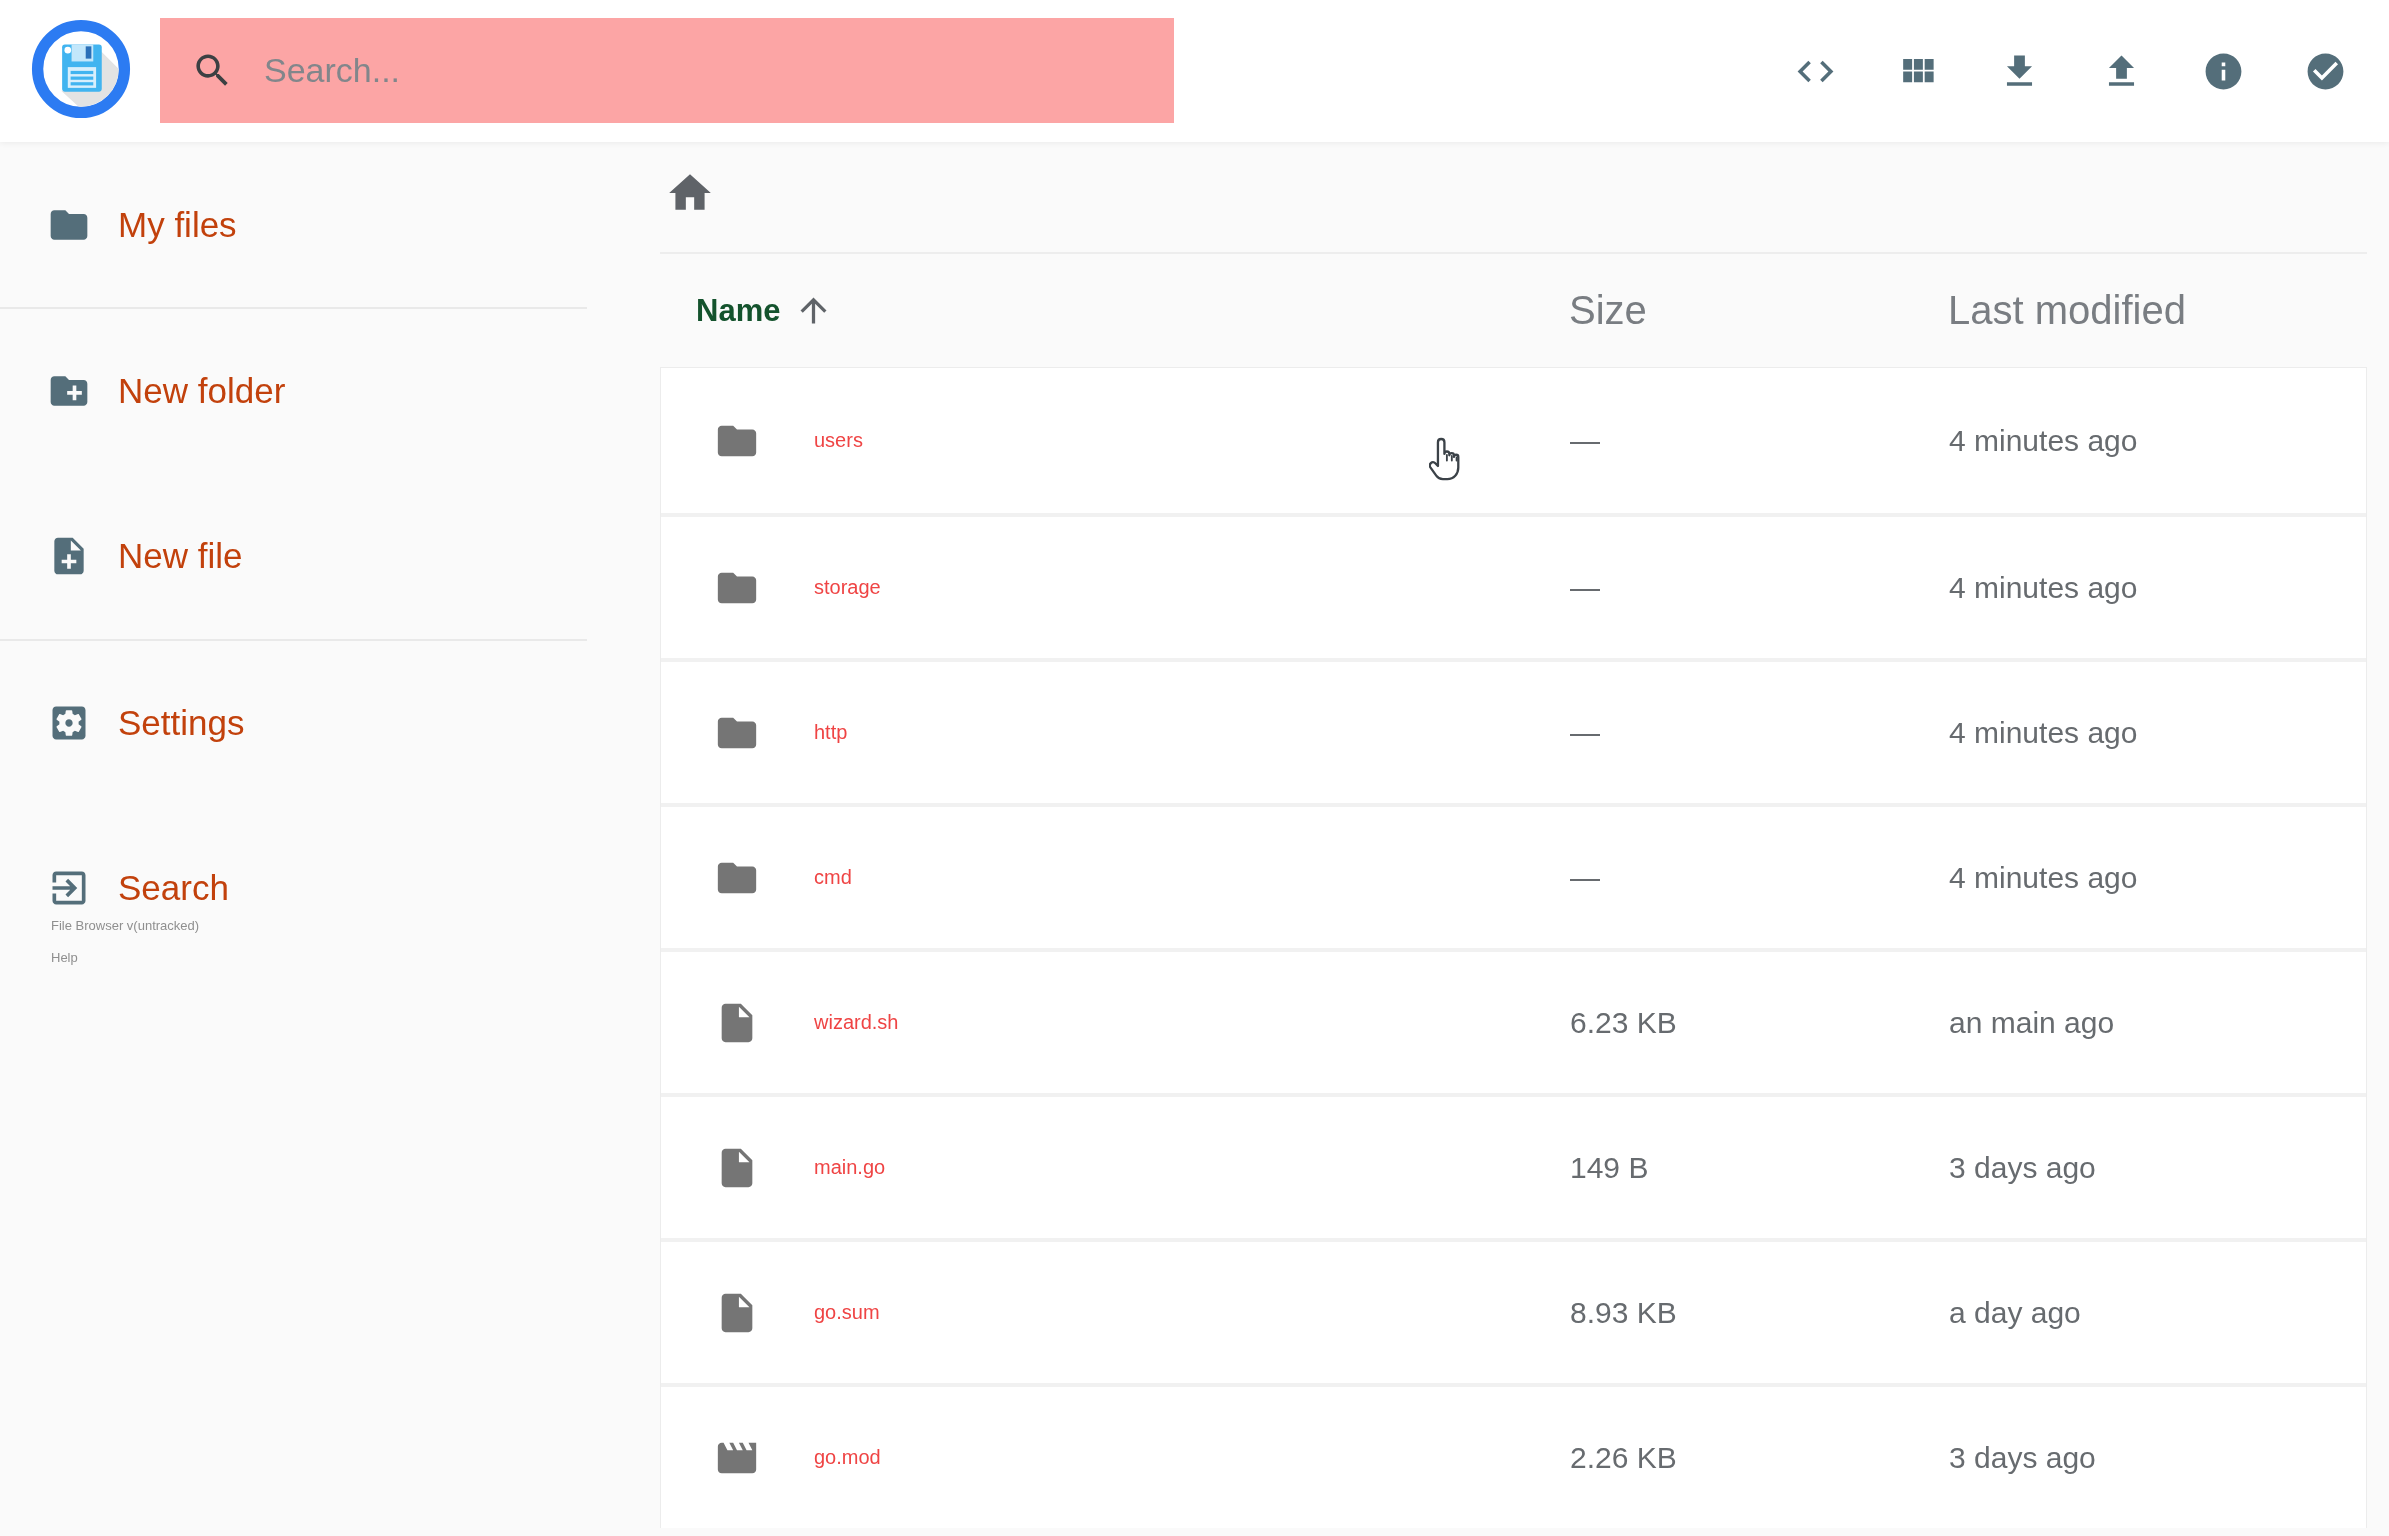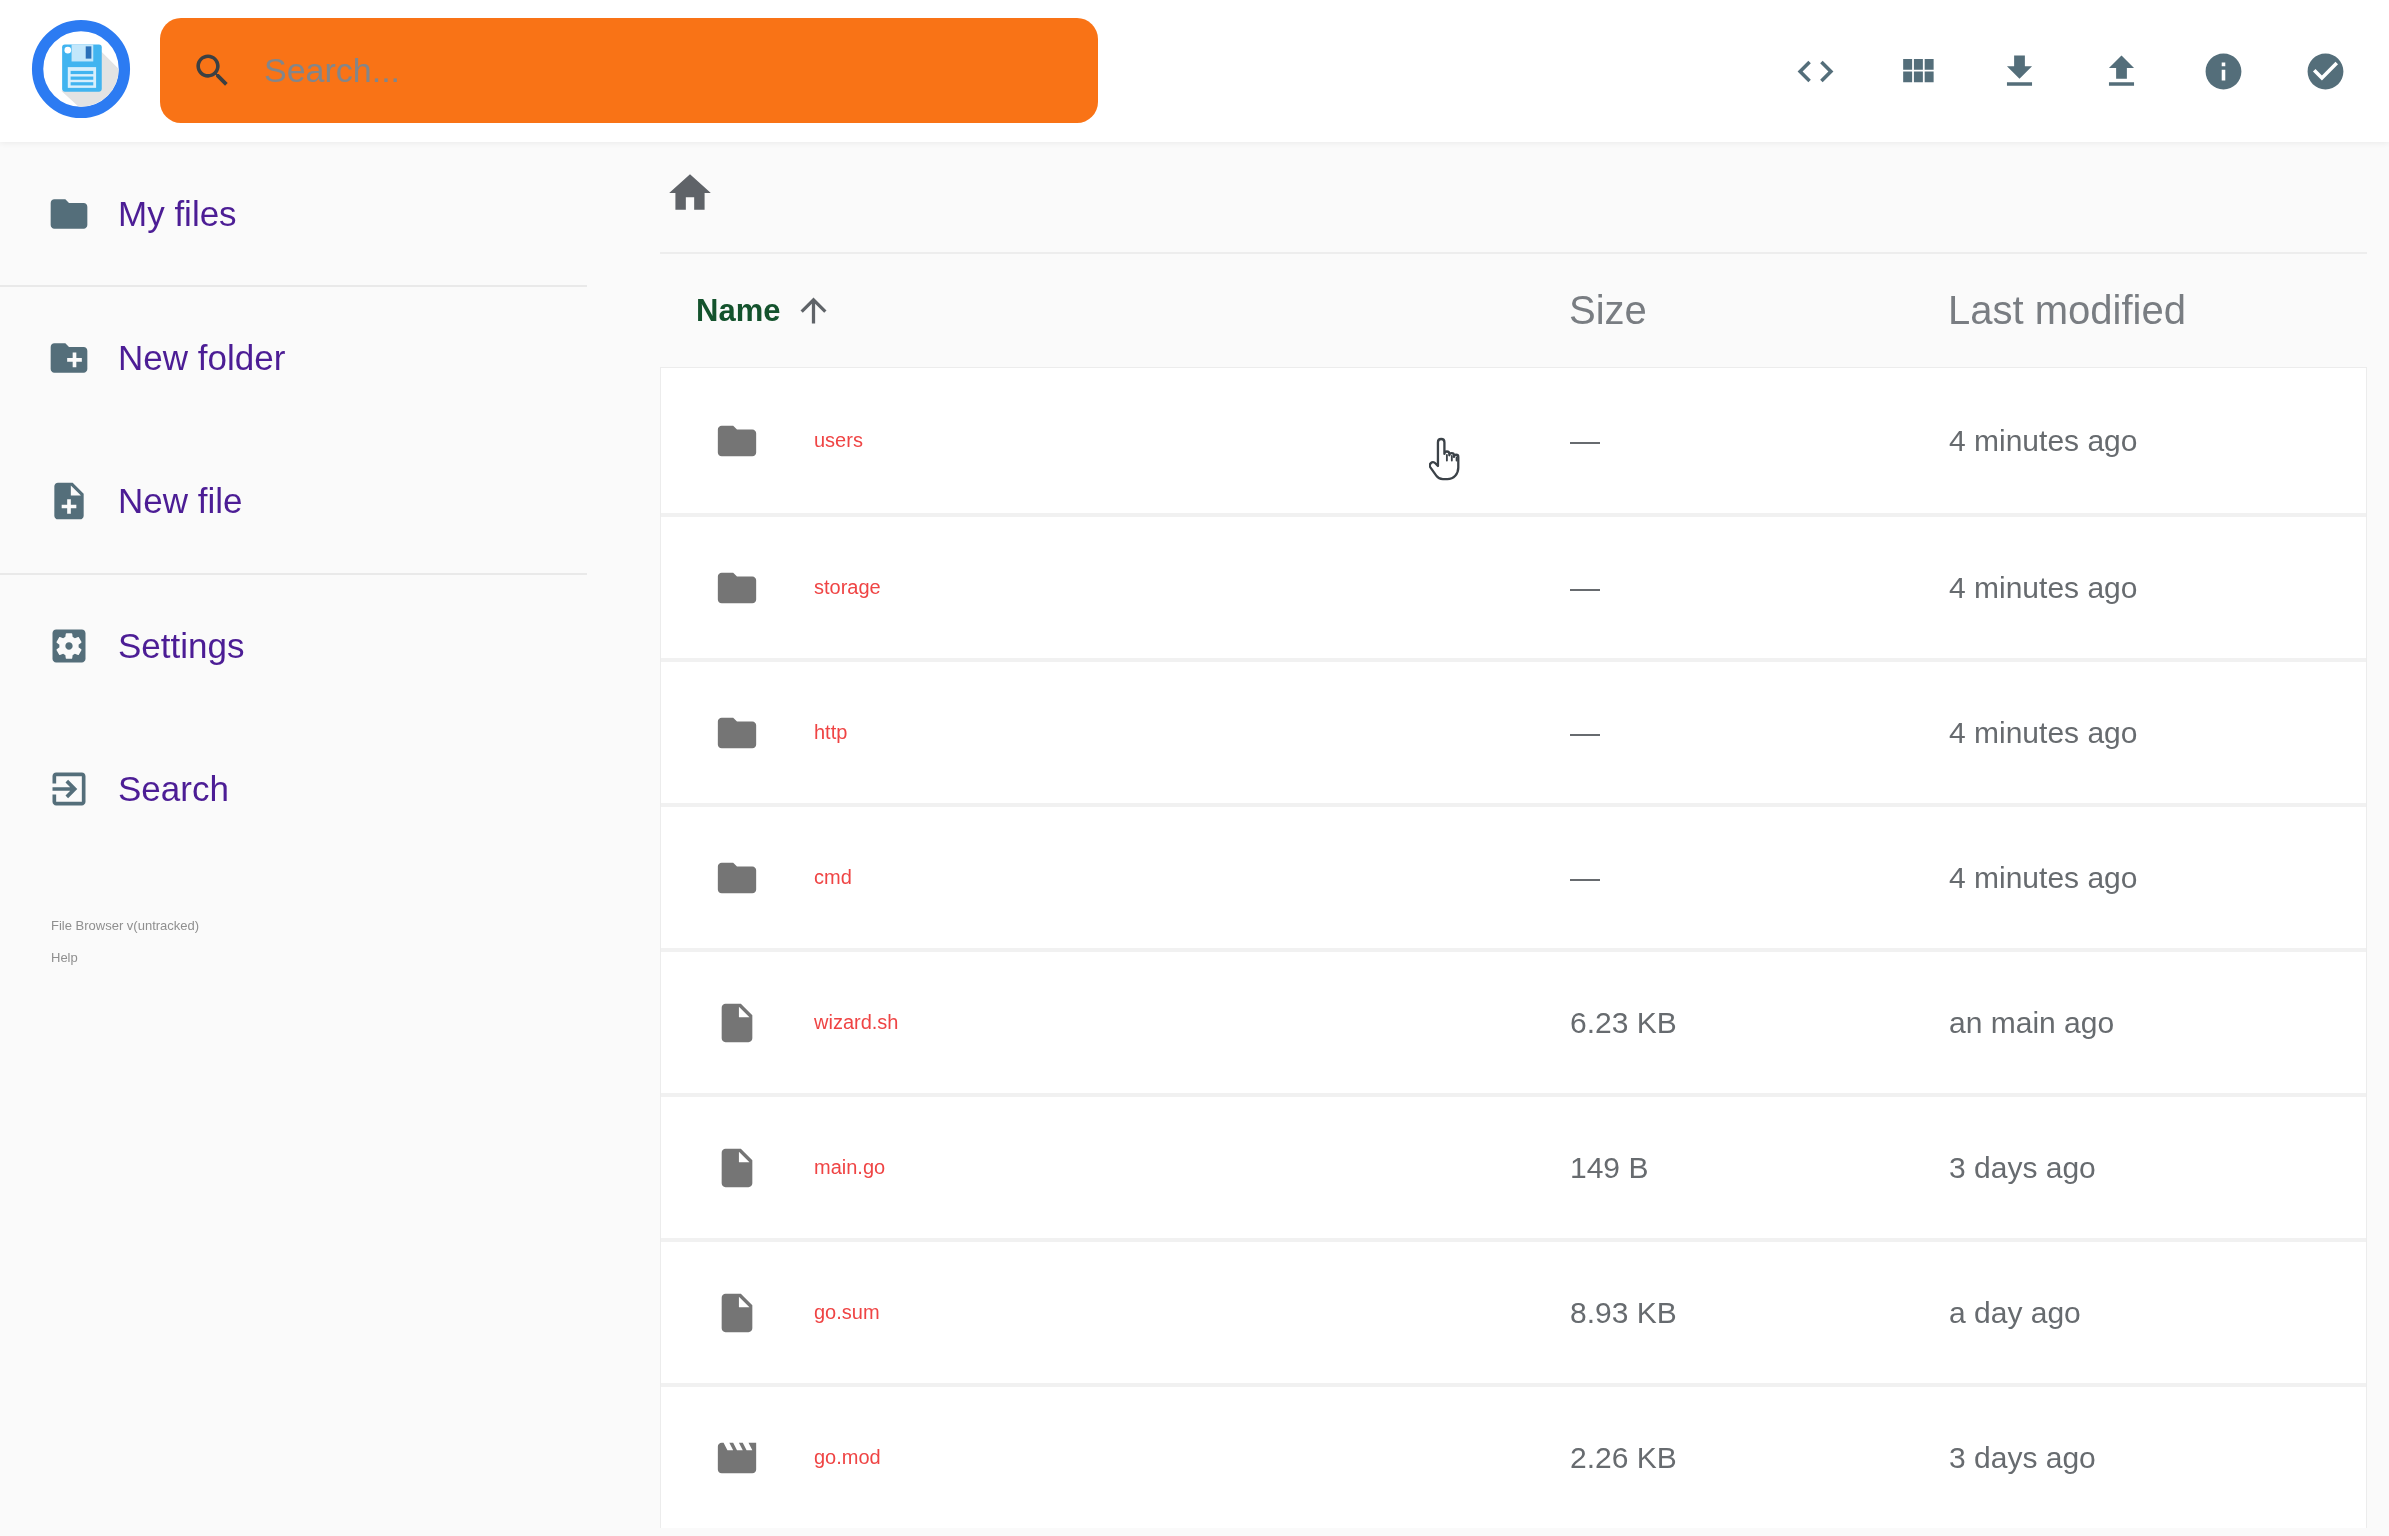--- a/index.html
+++ b/index.html
@@ -8,34 +8,34 @@
     background:#fafafa;
     font-family:"Liberation Sans", sans-serif;
     position:relative;
     color:#5f6368;
   }
 
   
   .app-header { position:absolute; top:0; left:0; right:0; height:142px; background:#fff;
                 box-shadow:0 1.9px 5.6px rgba(0,0,0,0.06); z-index:5; }
   .logo { position:absolute; left:30.5px; top:19.4px; width:100px; height:100px; display:block; cursor:pointer; }
-  .search { position:absolute; left:160px; top:17.6px; width:938px; height:105px; background:#f97316;
-            border-radius:21px; display:flex; align-items:center; padding-left:30.5px; cursor:text; }
+  .search { position:absolute; left:160px; top:17.6px; width:1014px; height:105px; background:#fca5a5;
+            border-radius:0; display:flex; align-items:center; padding-left:30.5px; cursor:text; }
   .search .mag svg { width:43px; height:43px; fill:#3c4043; display:block; }
   .search input { border:none; background:transparent; outline:none; margin-left:30.5px;
                   font-size:34px; color:#4a4d51; width:814px; font-family:inherit; }
   .search input::placeholder { color:#82868b; opacity:1; }
   .actions { position:absolute; right:42px; top:0; height:142px; display:flex; align-items:center; gap:59px; }
   .action-btn { width:43px; height:43px; background:none; border:none; padding:0; cursor:pointer; }
   .action-btn svg { width:43px; height:43px; fill:#546e7a; display:block; }
 
   
   .sidebar { position:absolute; left:0; top:142px; width:587px; bottom:0; }
-  .side-item { height:143px; display:flex; align-items:center; padding-left:47px; gap:27px;
-               font-size:35px; color:#4c1d95; cursor:pointer; }
+  .side-item { height:165px; display:flex; align-items:center; padding-left:47px; gap:27px;
+               font-size:35px; color:#c2410c; cursor:pointer; }
   .side-item svg { width:44px; height:44px; fill:#546e7a; flex:none; display:block; }
   .side-divider { height:1.9px; background:#e9e9e9; }
   .side-footer { position:absolute; left:51px; top:768px; font-size:13px; color:#8f8f8f; line-height:32px; }
   .side-footer .help { cursor:pointer; }
 
   
   .main { position:absolute; left:587px; top:142px; right:0; bottom:0; overflow:hidden; }
   .home-btn { position:absolute; left:78px; top:26px; width:50px; height:50px; border:none;
               background:none; padding:0; cursor:pointer; }
   .home-btn svg { width:50px; height:50px; fill:#5f6368; display:block; }

